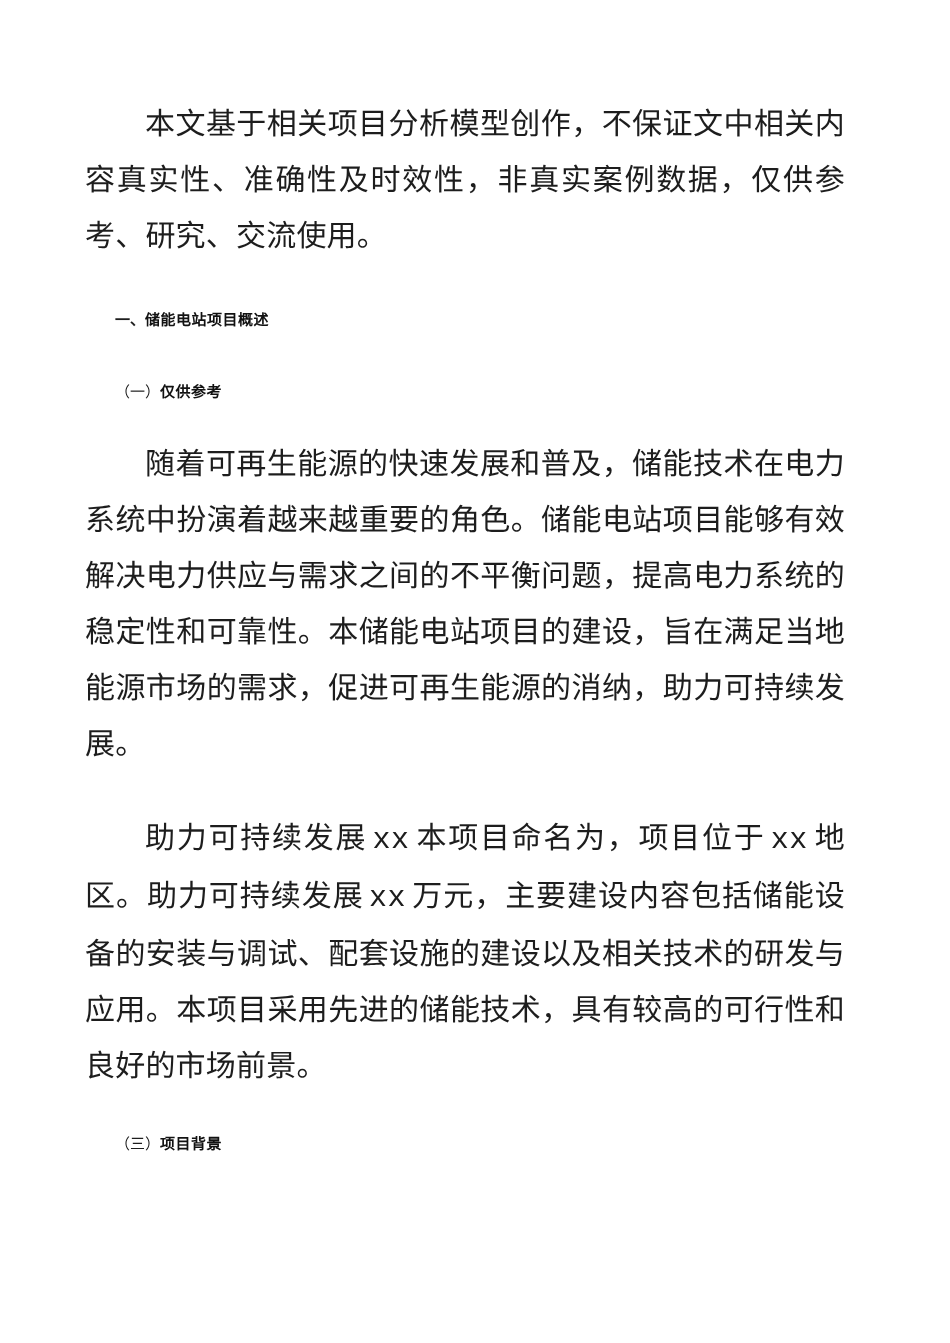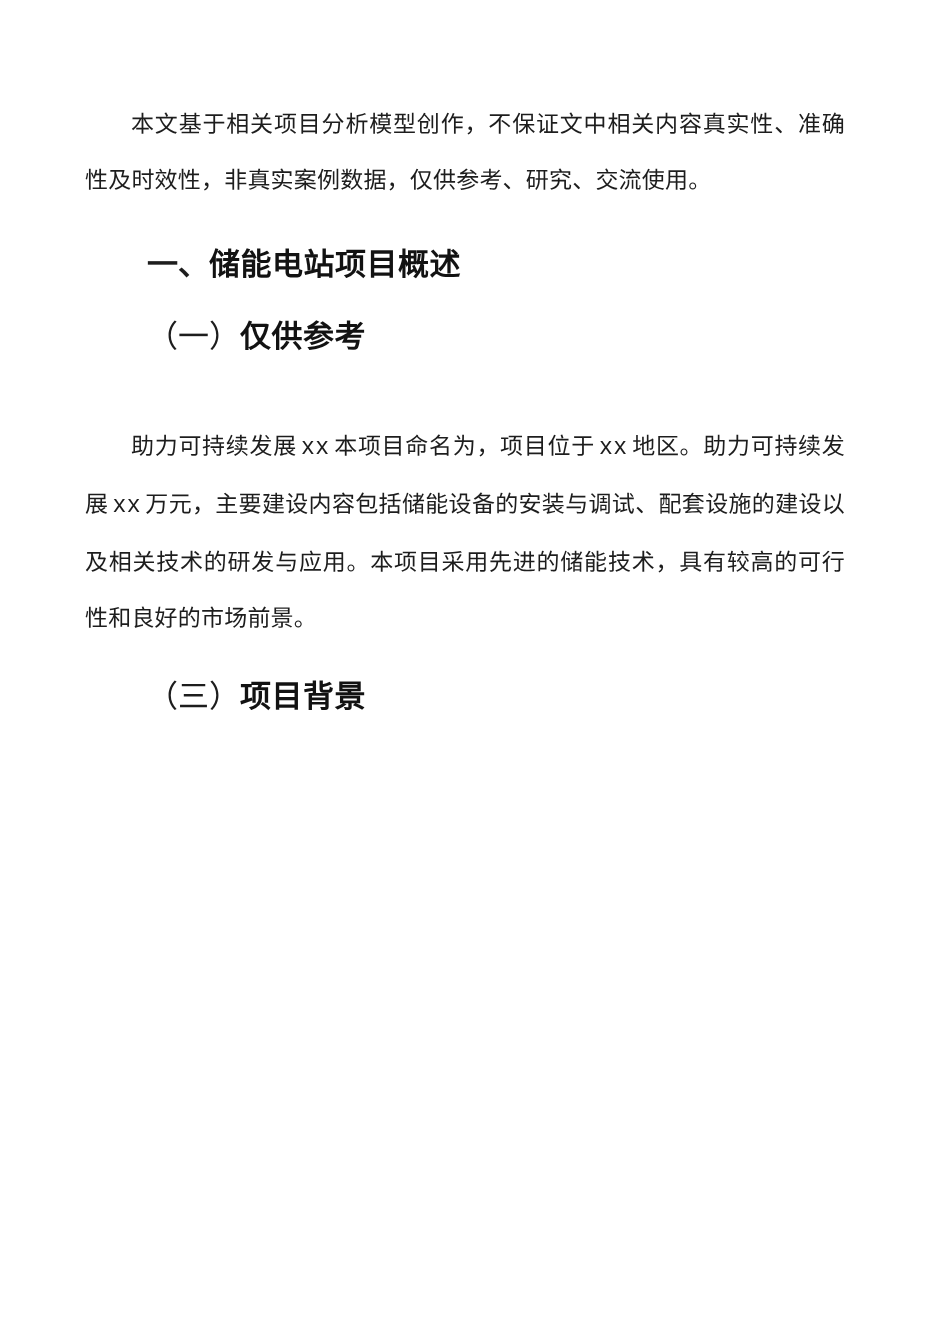--- a/index.html
+++ b/index.html
@@ -19,39 +19,39 @@
   }
   .content {
     position: absolute;
     left: 85px;
     top: 96px;
     width: 760px;
   }
   
   .para {
     font-family: "DejaVu Serif", "Liberation Serif", serif;
-    font-size: 23px;
+    font-size: 30px;
     line-height: 56px;
     color: #1d1d1d;
     text-align: justify;
     text-justify: inter-character;
     text-indent: 2em;
     margin: 0;
     letter-spacing: 0.2px;
     -webkit-font-smoothing: antialiased;
   }
   
   .gap-lg { height: 28px; }
   .gap-md { height: 22px; }
   .gap-sm { height: 16px; }
 
   
   .heading {
     font-family: "DejaVu Serif", "Liberation Serif", serif;
-    font-size: 31px;
+    font-size: 15px;
     line-height: 56px;
     color: #121212;
     text-indent: 2em;
     margin: 0;
     font-weight: 700;
     white-space: nowrap;
   }
   .heading.lvl1 {
     text-indent: 2em;
   }
@@ -86,20 +86,21 @@
     <div class="gap-lg"></div>
 
     <h1 class="heading lvl1"><span class="num num-b">一、</span><span class="ttl">储能电站项目概述</span></h1>
 
     <div class="gap-sm"></div>
 
     <h2 class="heading"><span class="num">（一）</span><span class="ttl">仅供参考</span></h2>
 
     <div class="gap-sm"></div>
 
+    <p class="para">随着可再生能源的快速发展和普及，储能技术在电力系统中扮演着越来越重要的角色。储能电站项目能够有效解决电力供应与需求之间的不平衡问题，提高电力系统的稳定性和可靠性。本储能电站项目的建设，旨在满足当地能源市场的需求，促进可再生能源的消纳，助力可持续发展。</p>
 
     <div class="gap-md"></div>
 
 
     <div class="gap-sm"></div>
 
     <p class="para"><span>助力可持续发展</span><span class="lat">xx</span><span>本项目命名为，项目位于</span><span class="lat">xx</span><span>地区。助力可持续发展</span><span class="lat">xx</span><span>万元，主要建设内容包括储能设备的安装与调试、配套设施的建设以及相关技术的研发与应用。本项目采用先进的储能技术，具有较高的可行性和良好的市场前景。</span></p>
 
     <div class="gap-md"></div>
 

